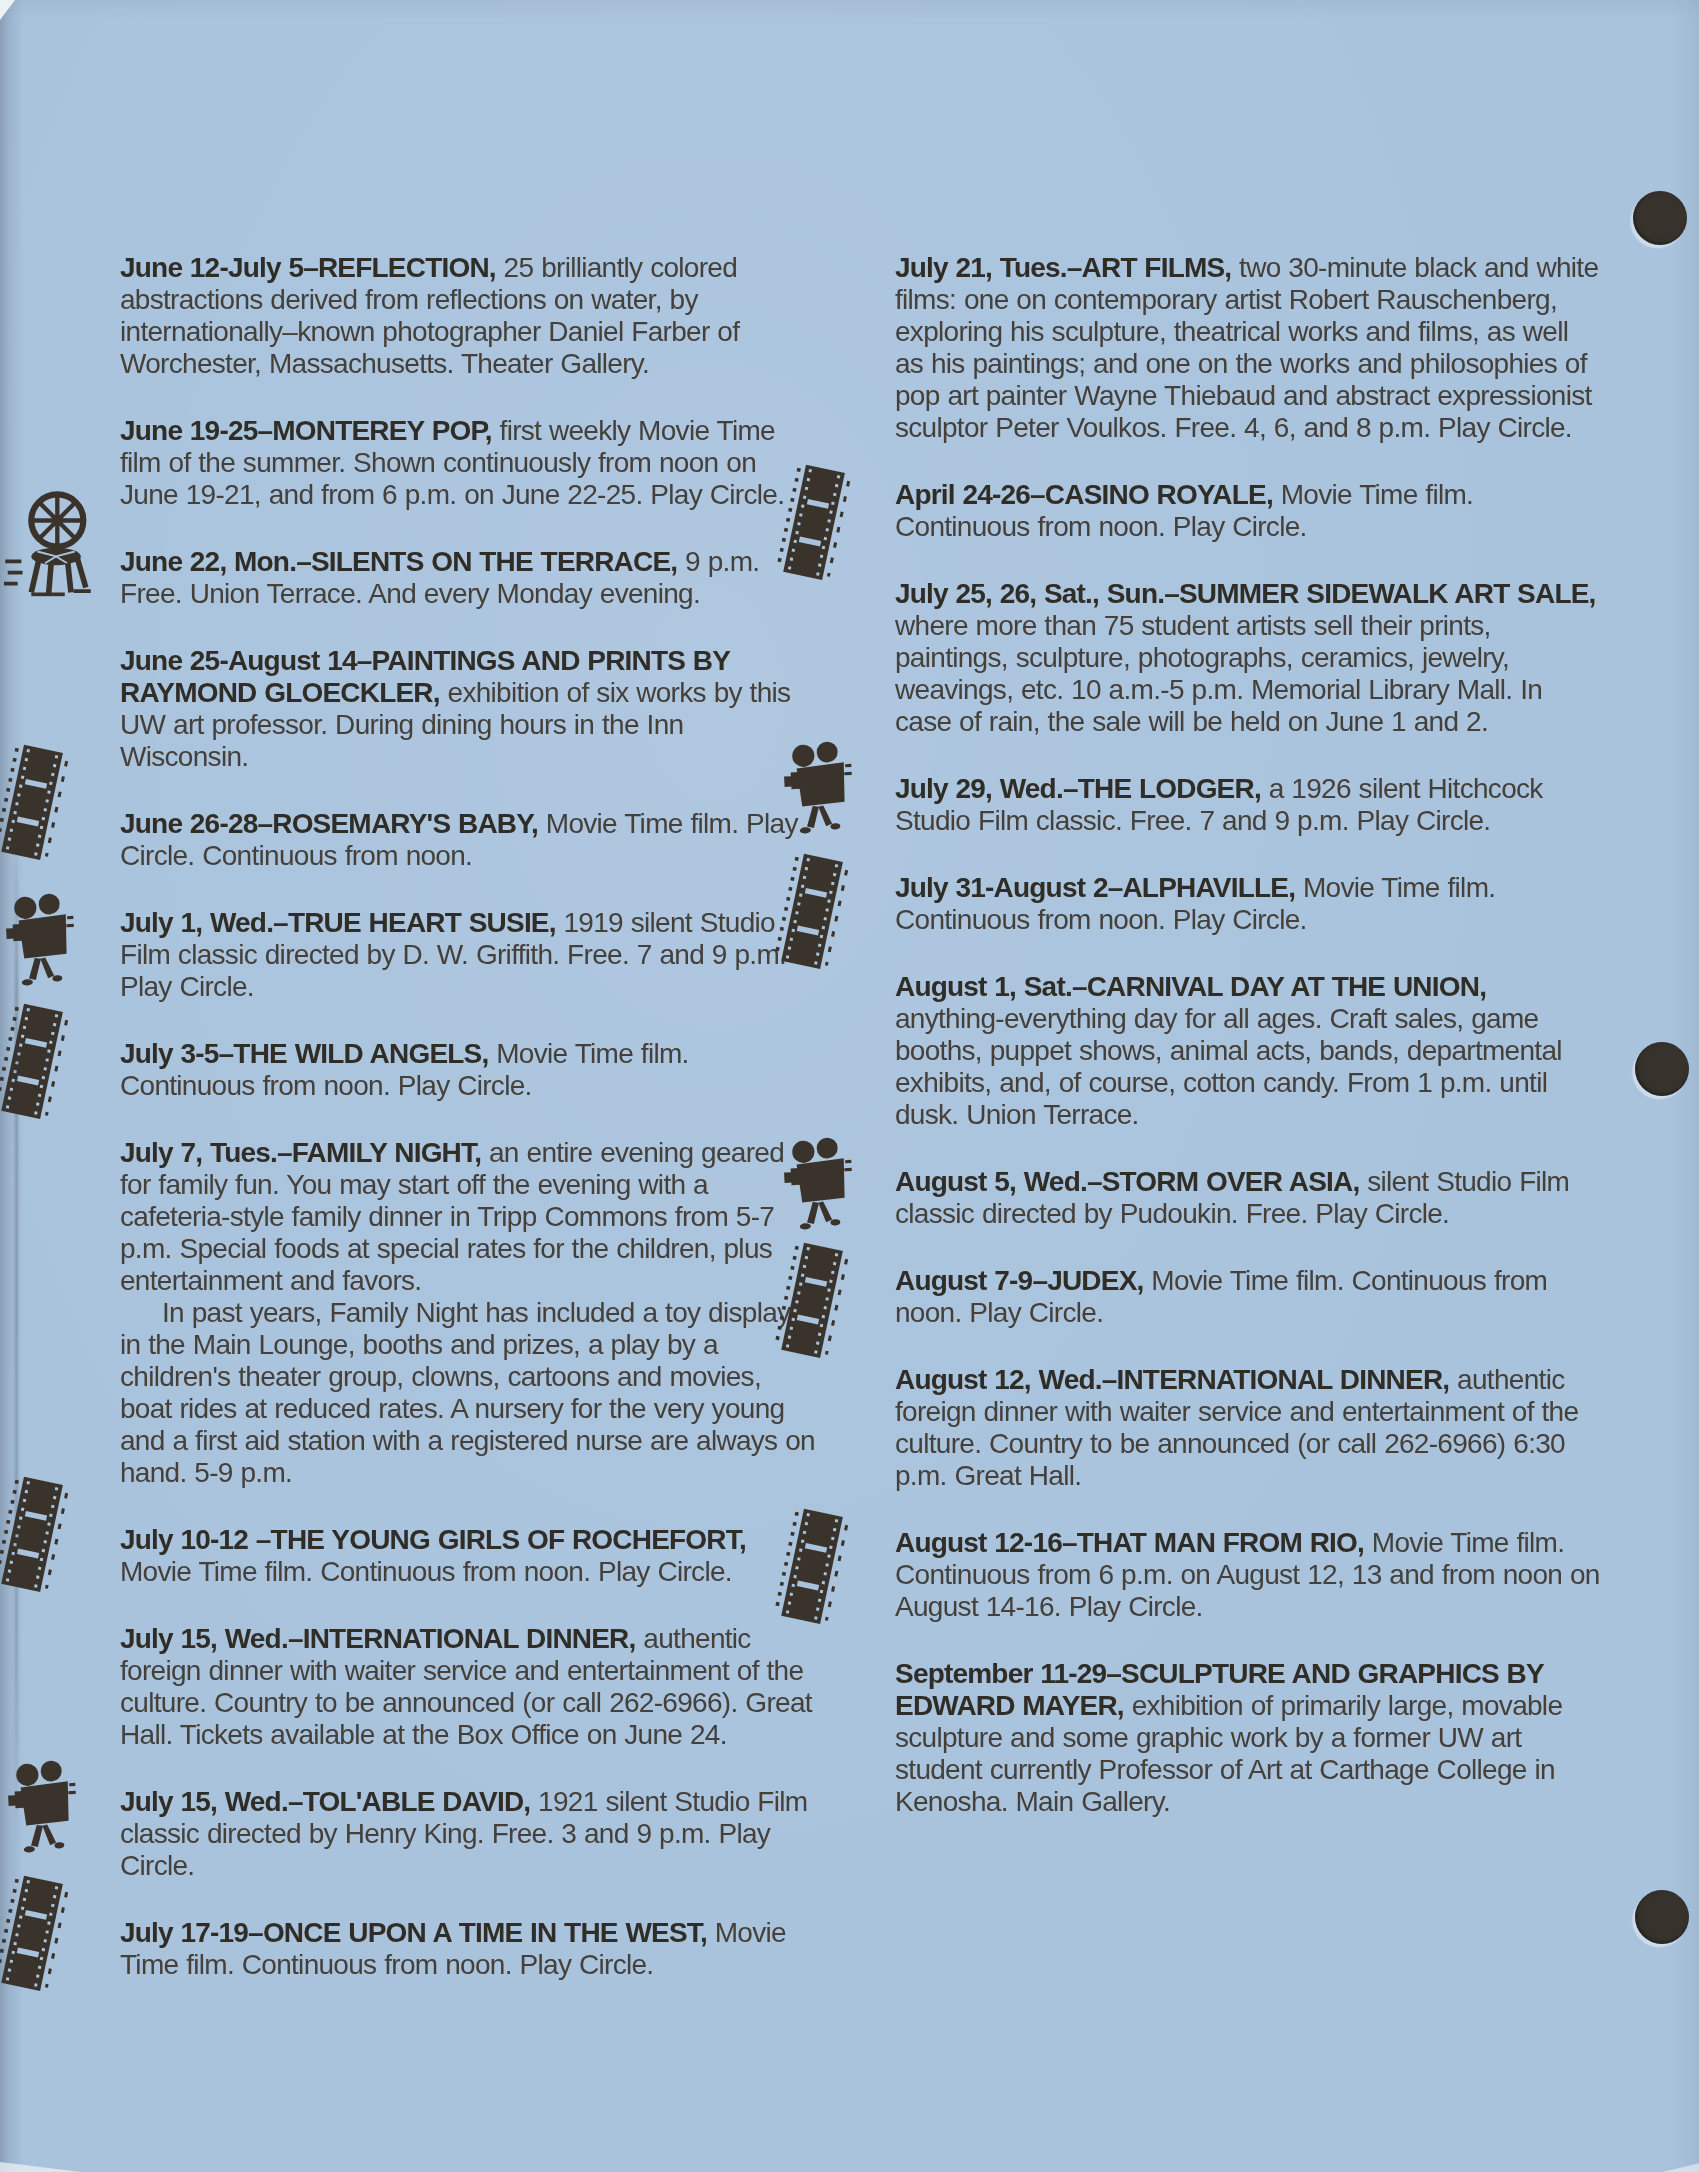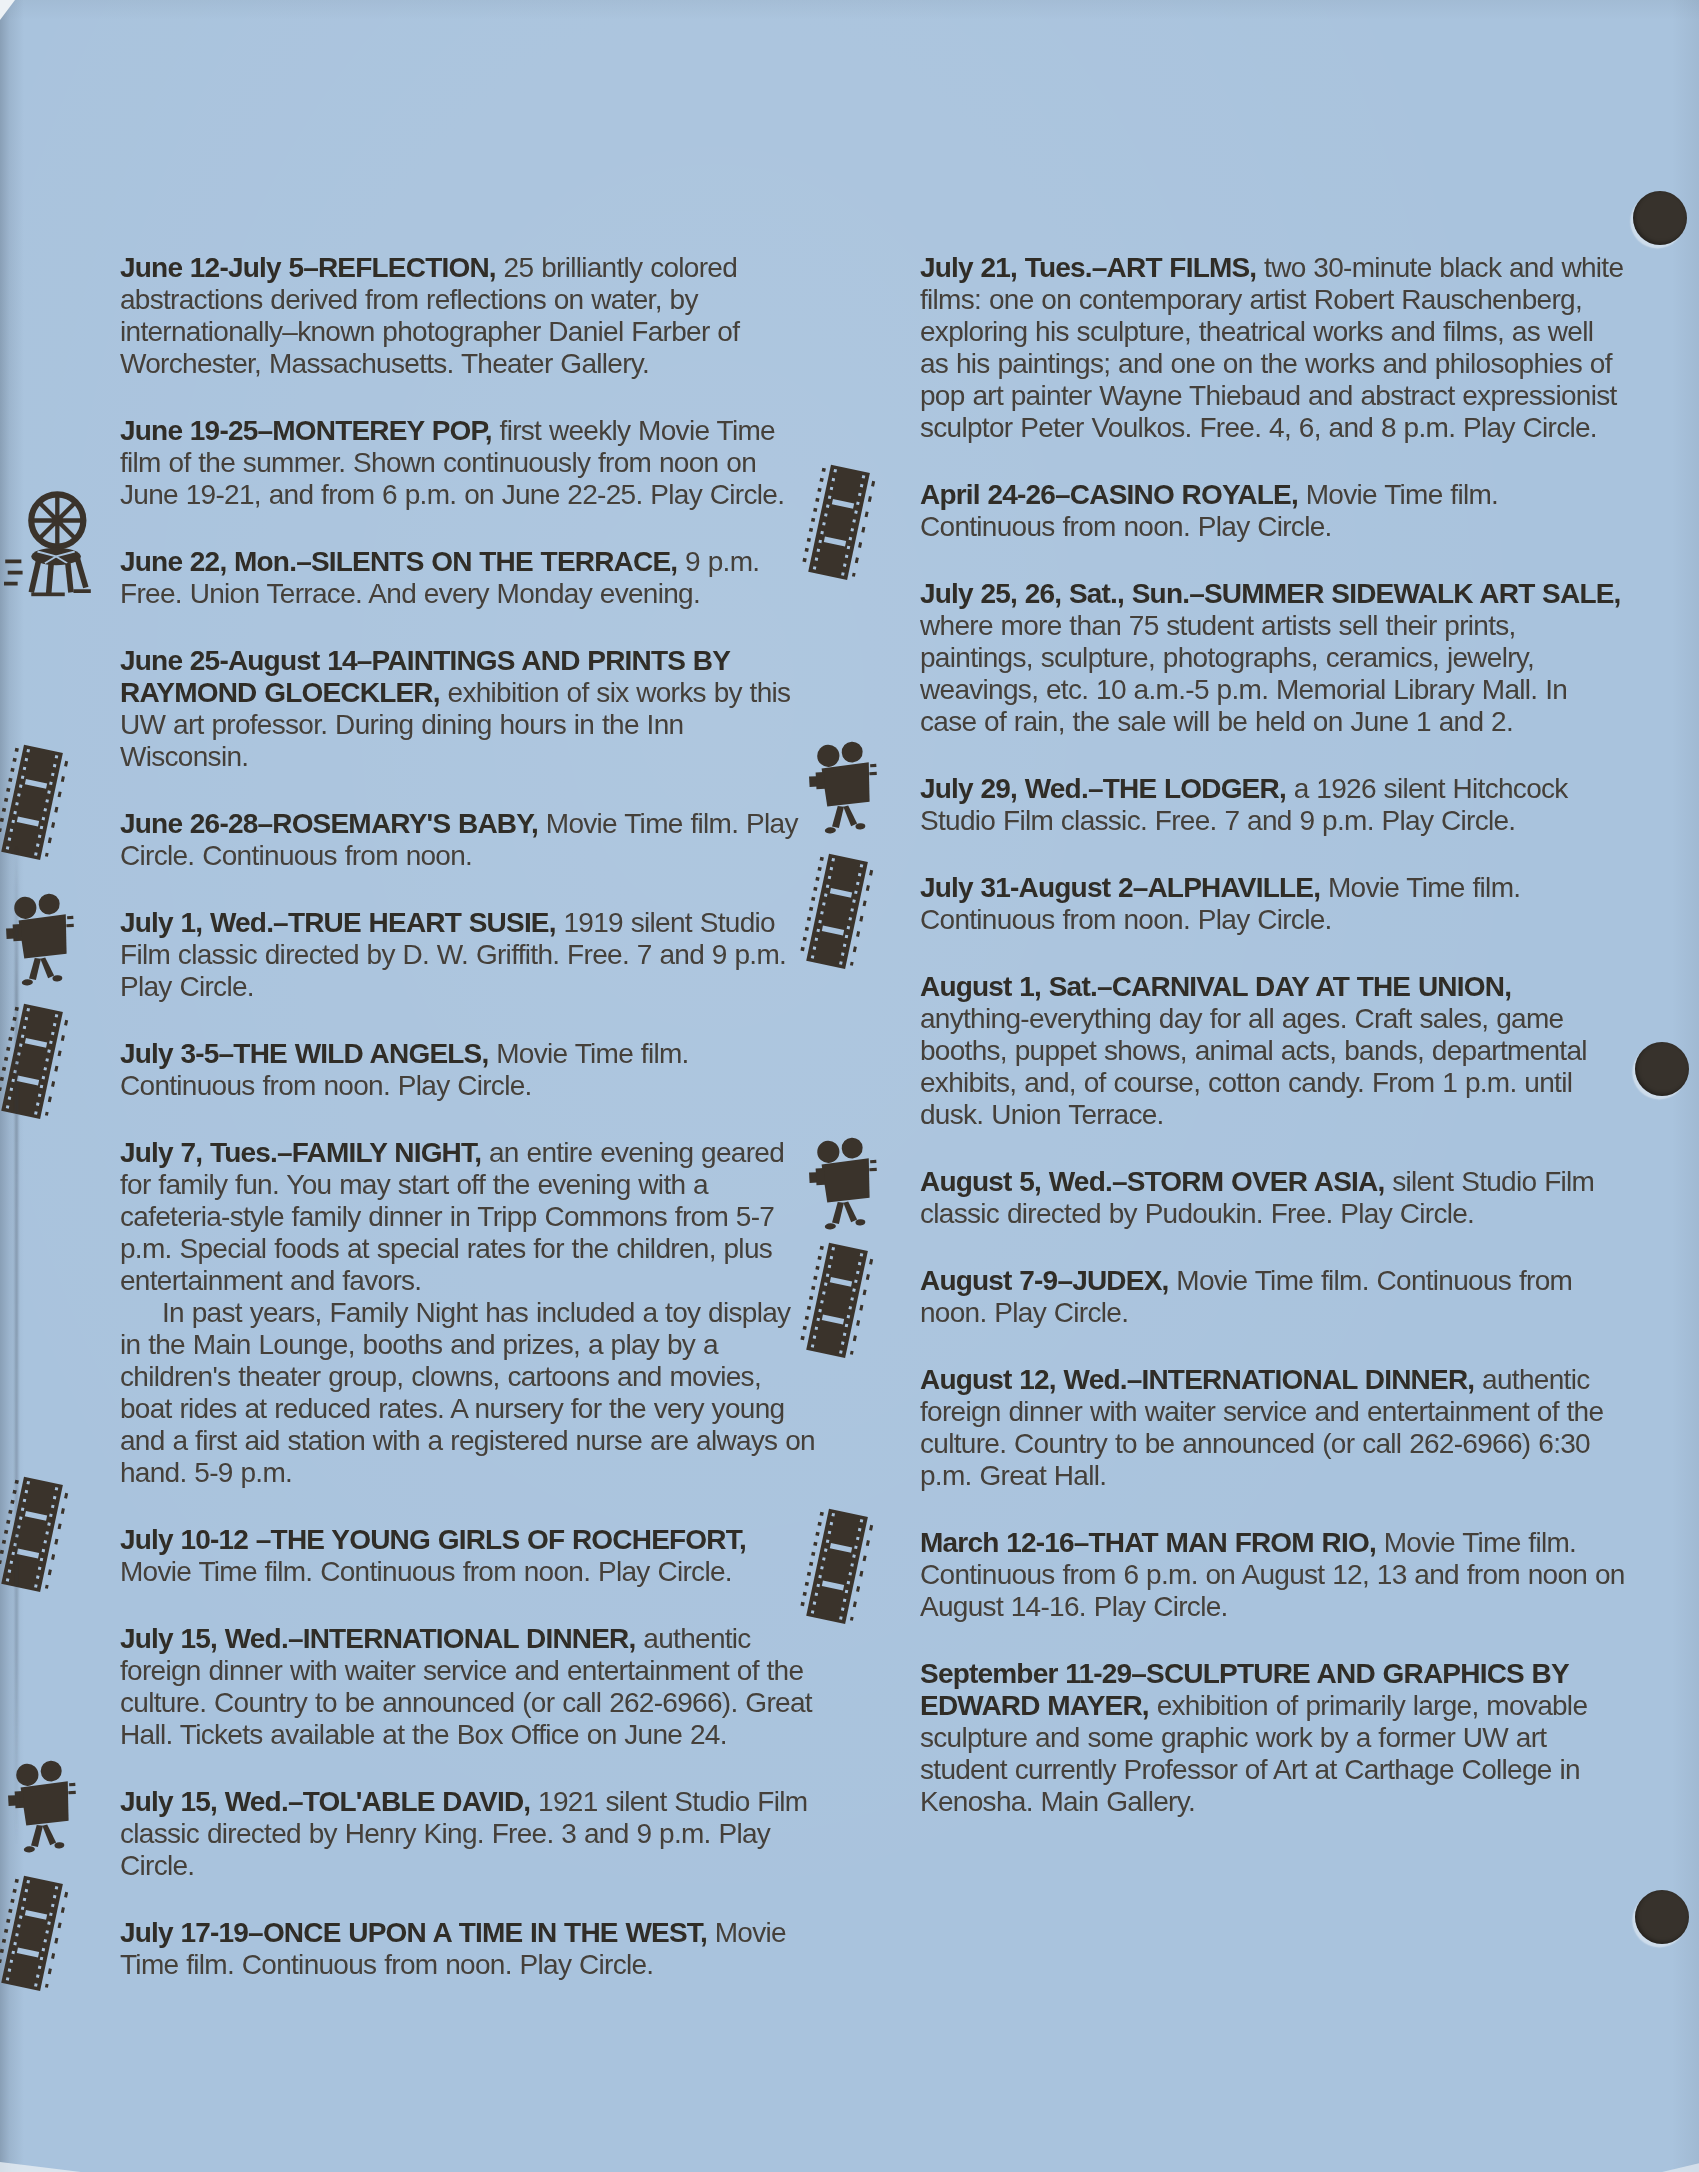--- a/index.html
+++ b/index.html
@@ -21,21 +21,21 @@
     overflow:hidden;
     font-family:"Liberation Sans","DejaVu Sans",sans-serif;
     color:var(--ink);
   }
   .col{
     position:absolute;top:252px;
     font-size:28px;line-height:32px;letter-spacing:-0.7px;
     word-spacing:0.7px;
   }
   .col-left{left:120px;width:698px;}
-  .col-right{left:920px;width:705px;}
+  .col-right{left:895px;width:705px;}
   .entry{position:relative;margin:0 0 35px 0;}
   .entry.tight{margin-bottom:0;}
   .entry.cont{text-indent:42px;}
   .hd{font-weight:700;color:var(--ink-bold);letter-spacing:-0.8px;}
   .icon{position:absolute;color:var(--icon-ink);text-indent:0;}
   .icon svg{display:block;overflow:visible;}
   .icon.filmstrip svg{transform:rotate(12deg);}
   .icon.camera svg{transform:rotate(-3deg);}
   
   .crease{
@@ -243,21 +243,21 @@
       <b class="hd">August 7-9–JUDEX,</b> <span>Movie Time film. Continuous from noon. Play Circle.</span></p>
 
     <p class="entry"><b class="hd">August 12, Wed.–INTERNATIONAL DINNER,</b> <span>authentic foreign dinner with waiter service and entertainment of the culture. Country to be announced (or call 262-6966) 6:30 p.m. Great Hall.</span></p>
 
     <p class="entry">
       <span class="icon filmstrip" style="left:-114px;top:-16px;">
           <svg width="68" height="112" viewBox="0 0 100 166">
             <use href="#sym-filmstrip"></use>
           </svg>
         </span>
-      <b class="hd">March 12-16–THAT MAN FROM RIO,</b> <span>Movie Time film. Continuous from 6 p.m. on August 12, 13 and from noon on August 14-16. Play Circle.</span></p>
+      <b class="hd">August 12-16–THAT MAN FROM RIO,</b> <span>Movie Time film. Continuous from 6 p.m. on August 12, 13 and from noon on August 14-16. Play Circle.</span></p>
 
     <p class="entry"><b class="hd">September 11-29–SCULPTURE AND GRAPHICS BY EDWARD MAYER,</b> <span>exhibition of primarily large, movable sculpture and some graphic work by a former UW art student currently Professor of Art at Carthage College in Kenosha. Main Gallery.</span></p>
 
   </div>
 
   <div class="punch-hole" style="left:1633px;top:191px;"></div>
   <div class="punch-hole" style="left:1635px;top:1042px;"></div>
   <div class="punch-hole" style="left:1635px;top:1890px;"></div>
 
   <div class="crease"></div>

